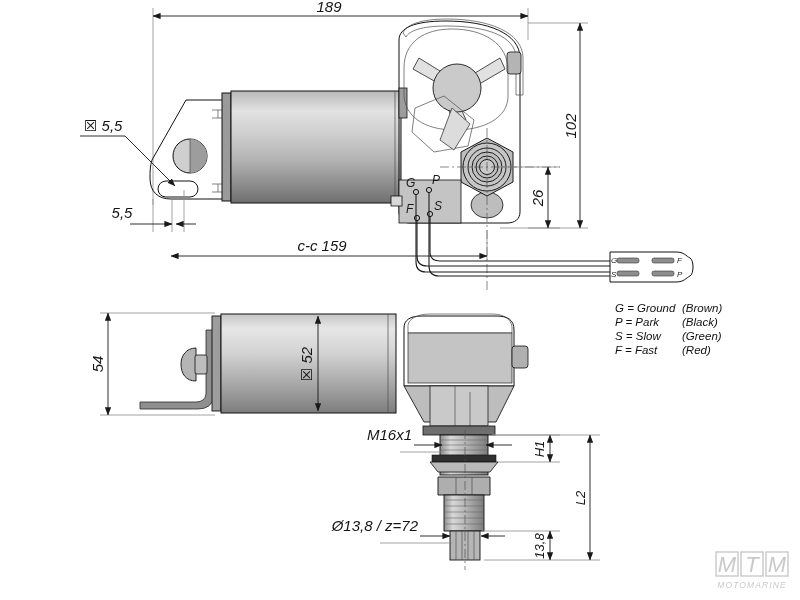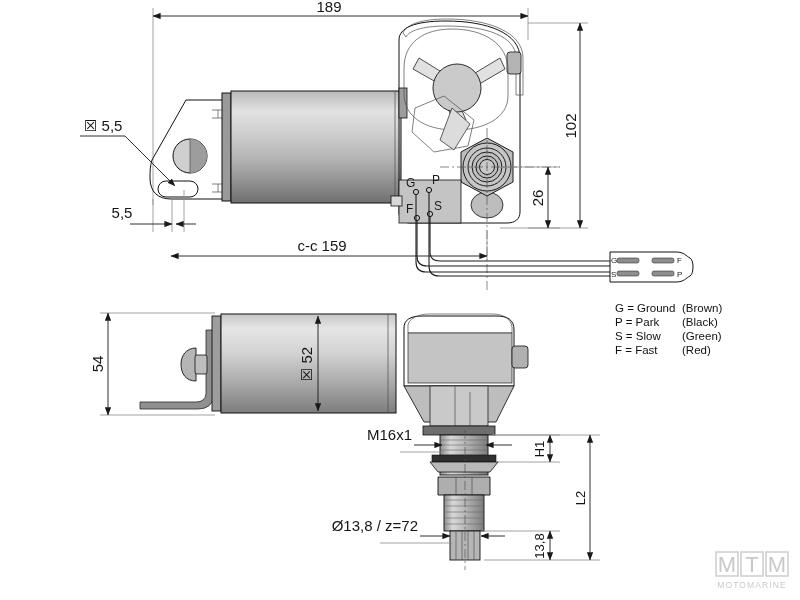--- a/index.html
+++ b/index.html
@@ -1,18 +1,18 @@
 <!DOCTYPE html>
 <html><head>
 <meta charset="utf-8">
 <style>
   html,body{margin:0;padding:0;background:#ffffff;}
   body{width:800px;height:600px;overflow:hidden;
        font-family:"Liberation Sans","DejaVu Sans",sans-serif;color:#111;}
-  #stage{position:relative;width:800px;height:600px;}
+  #stage{position:relative;width:800px;height:600px;font-style:italic;}
   svg.draw{position:absolute;left:0;top:0;width:800px;height:600px;}
   .dimtxt{font-family:"Liberation Sans","DejaVu Sans",sans-serif;font-size:15px;fill:#151515;}
   .dimtxt.small{font-size:13px;}
   .termtxt{font-family:"Liberation Sans","DejaVu Sans",sans-serif;font-size:12px;fill:#1a1a1a;}
   .plugtxt{font-family:"Liberation Sans","DejaVu Sans",sans-serif;font-size:8px;fill:#1a1a1a;}
   .legtxt{font-family:"Liberation Sans","DejaVu Sans",sans-serif;font-size:11.5px;fill:#101010;}
   .wm-letter{font-family:"Liberation Sans","DejaVu Sans",sans-serif;font-size:22px;fill:#c9c9c9;}
   .wm-sub{font-family:"Liberation Sans","DejaVu Sans",sans-serif;font-size:8.5px;fill:#c9c9c9;letter-spacing:1.1px;}
   .dl{stroke:#1a1a1a;stroke-width:0.9;fill:none;}
   .ext{stroke:#8a8a8a;stroke-width:0.8;fill:none;}

